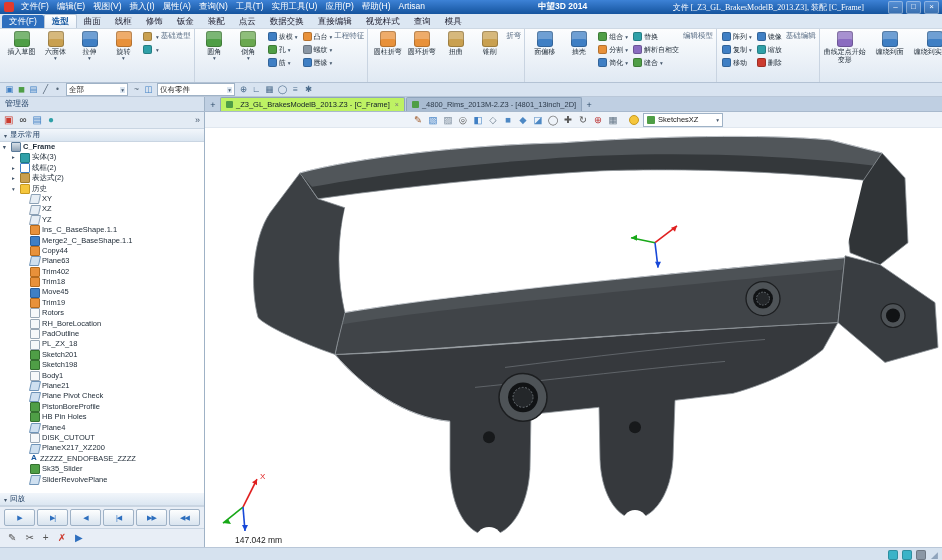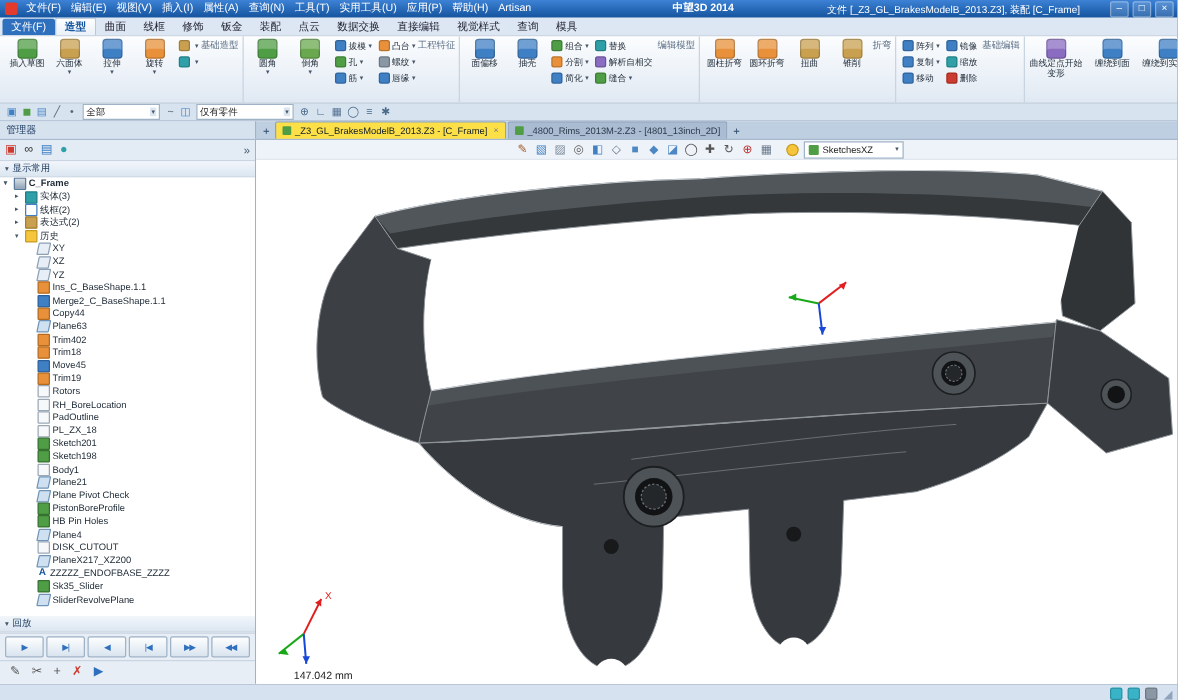--- a/index.html
+++ b/index.html
@@ -5,21 +5,21 @@
   html,body{margin:0;padding:0;background:#888;}
   #app{position:relative;width:942px;height:560px;overflow:hidden;background:#fff;
        font-family:"Liberation Sans",sans-serif;-webkit-font-smoothing:antialiased;color:#222;}
   
   .titlebar{height:14px;background:linear-gradient(#3d82d6,#15549e);display:flex;align-items:center;
             gap:7px;padding:0 4px;color:#fff;font-size:8.5px;position:relative;}
   .logo{width:10px;height:10px;background:#e23b2e;border-radius:2px;flex:0 0 10px;}
   .menus{display:flex;gap:8px;list-style:none;margin:0;padding:0;white-space:nowrap;}
   .menu-item{cursor:default;}
   .app-title{position:absolute;left:538px;font-weight:bold;text-align:center;}
-  .file-info{position:absolute;right:78px;font-size:8px;}
+  .file-info{position:absolute;right:78px;font-size:8px;font-family:Liberation Serif, serif;}
   .win-controls{position:absolute;right:3px;top:1px;display:flex;gap:3px;}
   .winbtn{width:13px;height:11px;background:rgba(255,255,255,.15);border:1px solid rgba(255,255,255,.35);
           border-radius:2px;font-size:8px;line-height:10px;text-align:center;}
   
   .rtabs{height:14px;background:#dce7f3;display:flex;align-items:flex-end;padding-left:2px;font-size:8.5px;}
   .rtab{padding:1px 7px 0 7px;color:#223;white-space:nowrap;}
   .rtab.tactive{background:linear-gradient(#fefefe,#eaf1f9);border:1px solid #b9c7d8;border-bottom:none;
                 color:#14569f;font-weight:bold;border-radius:2px 2px 0 0;}
   .rtab.tfile{background:#2e6fbe;color:#fff;border-radius:2px 2px 0 0;}
   
@@ -47,21 +47,21 @@
   .combo .carr{margin-left:auto;font-size:5.5px;color:#44566b;background:#dce6f1;padding:0 1px;}
   .c1{width:56px;} .c2{width:72px;}
   
   .tabsrow{height:14px;display:flex;background:#bfcfe2;border-bottom:1px solid #a8b9cd;}
   .panel-title{width:205px;box-sizing:border-box;background:#d7e2ef;border-right:1px solid #9fb2c6;
                font-size:8px;color:#16365c;padding:1px 5px;}
   .dtabs{flex:1;display:flex;align-items:flex-end;gap:1px;padding-left:2px;font-size:7.5px;}
   .plus-tab{width:12px;text-align:center;color:#2c4a68;font-size:9px;line-height:12px;}
   .dtab{height:13px;display:flex;align-items:center;gap:3px;padding:0 5px;background:#a9bcd2;
         color:#2c3a4a;border:1px solid #8fa4bc;border-bottom:none;border-radius:2px 2px 0 0;white-space:nowrap;}
-  .dtab.active{background:#fde047;color:#101c28;}
+  .dtab.active{background:#bef264;color:#101c28;}
   .dticon{width:7px;height:7px;background:#4f9e46;border-radius:1px;}
   .dclose{font-size:7px;color:#777;margin-left:2px;}
   
   .main{display:flex;height:435px;}
   .panel{width:205px;box-sizing:border-box;border-right:1px solid #9fb2c6;display:flex;flex-direction:column;background:#eef3f9;}
   .ptools{height:16px;background:#e3ebf4;border-bottom:1px solid #c9d5e2;display:flex;align-items:center;gap:5px;padding:0 4px;}
   .pticon{font-size:10px;line-height:14px;}
   .pt-over{margin-left:auto;color:#44566b;font-size:9px;}
   .psection{height:12px;background:linear-gradient(#f2f6fb,#dbe6f1);border-bottom:1px solid #c9d5e2;
             display:flex;align-items:center;gap:3px;font-size:7.5px;color:#16365c;padding:0 4px;}
@@ -253,20 +253,45 @@
           </div>
       </div>
       <div class="rglabel">工程特征</div>
     </div>
 
     <div class="rgroup">
       <div class="rrow">
         <div class="rbigs">
 
           <div class="rbtn-big">
+            <span class="ric" style="background: rgb(232, 145, 58);"></span>
+            <span class="rlabel">圆柱折弯</span>
+          </div>
+          <div class="rbtn-big">
+            <span class="ric" style="background: rgb(232, 145, 58);"></span>
+            <span class="rlabel">圆环折弯</span>
+          </div>
+          <div class="rbtn-big">
+            <span class="ric" style="background: rgb(201, 160, 80);"></span>
+            <span class="rlabel">扭曲</span>
+          </div>
+          <div class="rbtn-big">
+            <span class="ric" style="background: rgb(201, 160, 80);"></span>
+            <span class="rlabel">锥削</span>
+          </div>
+          </div>
+      </div>
+      <div class="rglabel">折弯</div>
+    </div>
+
+    <div class="rgroup">
+      <div class="rrow">
+        <div class="rbigs">
+
+          <div class="rbtn-big">
             <span class="ric" style="background: rgb(63, 127, 196);"></span>
             <span class="rlabel">面偏移</span>
               <span class="rarr"></span>
           </div>
           <div class="rbtn-big">
             <span class="ric" style="background: rgb(63, 127, 196);"></span>
             <span class="rlabel">抽壳</span>
               <span class="rarr"></span>
           </div>
           </div>
@@ -301,45 +326,20 @@
               <span class="rarr"></span>
           </div>
           <div class="rbtn-sm">
             <span class="rsic" style="background: rgb(79, 158, 70);"></span>
             <span>缝合</span>
               <span class="rarr">▾</span>
           </div>
           </div>
       </div>
       <div class="rglabel">编辑模型</div>
-    </div>
-
-    <div class="rgroup">
-      <div class="rrow">
-        <div class="rbigs">
-
-          <div class="rbtn-big">
-            <span class="ric" style="background: rgb(232, 145, 58);"></span>
-            <span class="rlabel">圆柱折弯</span>
-          </div>
-          <div class="rbtn-big">
-            <span class="ric" style="background: rgb(232, 145, 58);"></span>
-            <span class="rlabel">圆环折弯</span>
-          </div>
-          <div class="rbtn-big">
-            <span class="ric" style="background: rgb(201, 160, 80);"></span>
-            <span class="rlabel">扭曲</span>
-          </div>
-          <div class="rbtn-big">
-            <span class="ric" style="background: rgb(201, 160, 80);"></span>
-            <span class="rlabel">锥削</span>
-          </div>
-          </div>
-      </div>
-      <div class="rglabel">折弯</div>
     </div>
 
     <div class="rgroup">
       <div class="rrow">
         <div class="rcol">
 
           <div class="rbtn-sm">
             <span class="rsic" style="background: rgb(63, 127, 196);"></span>
             <span>阵列</span>
               <span class="rarr">▾</span>

